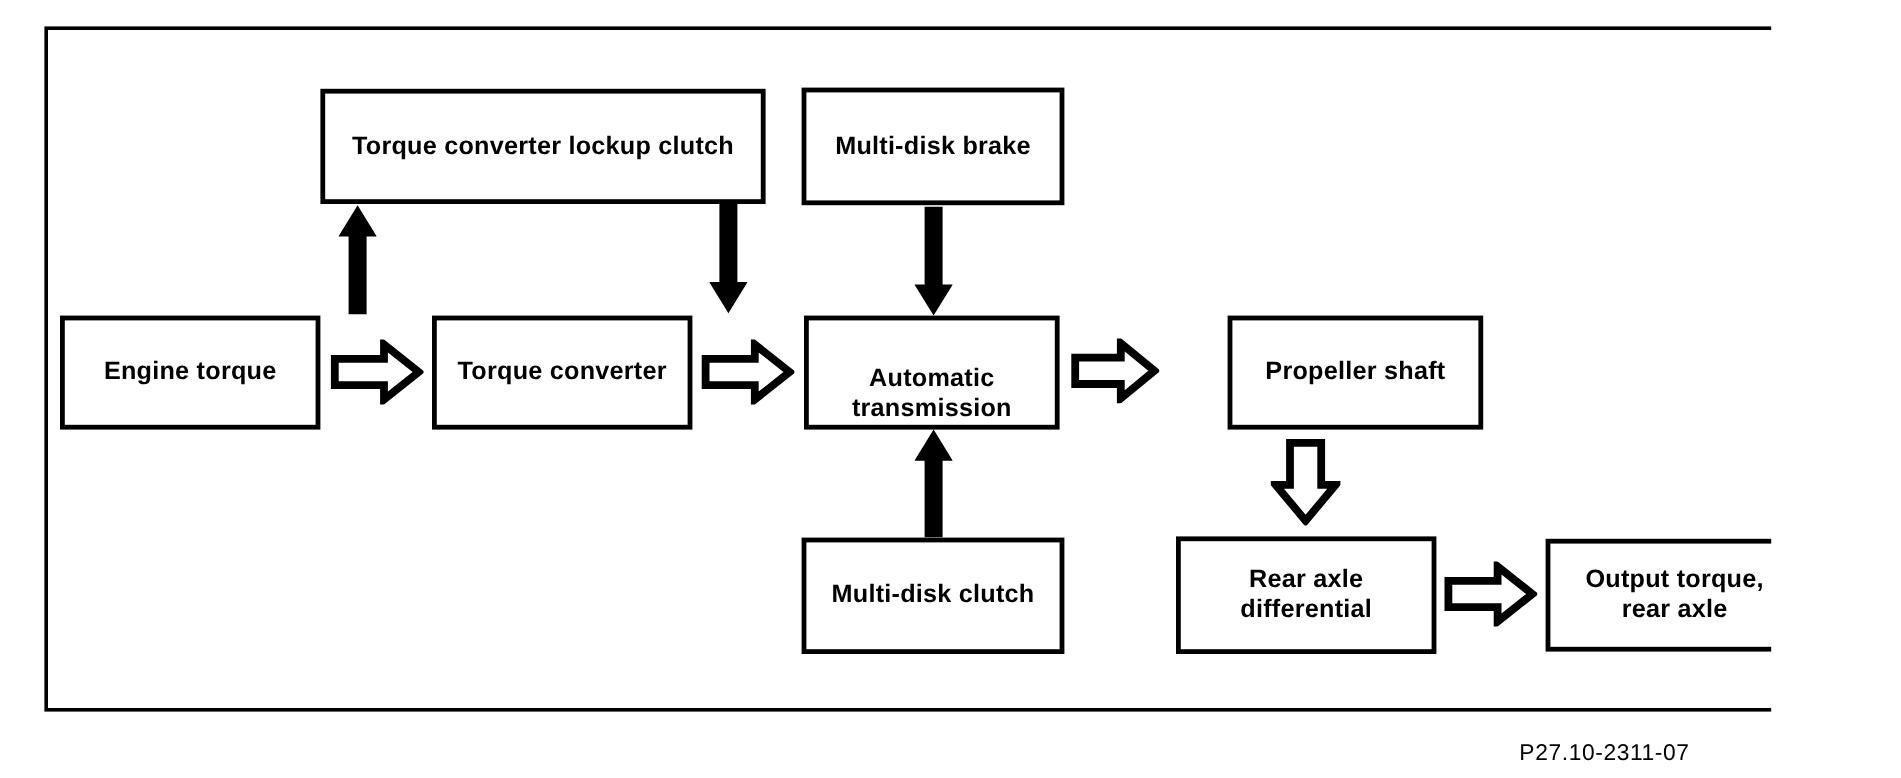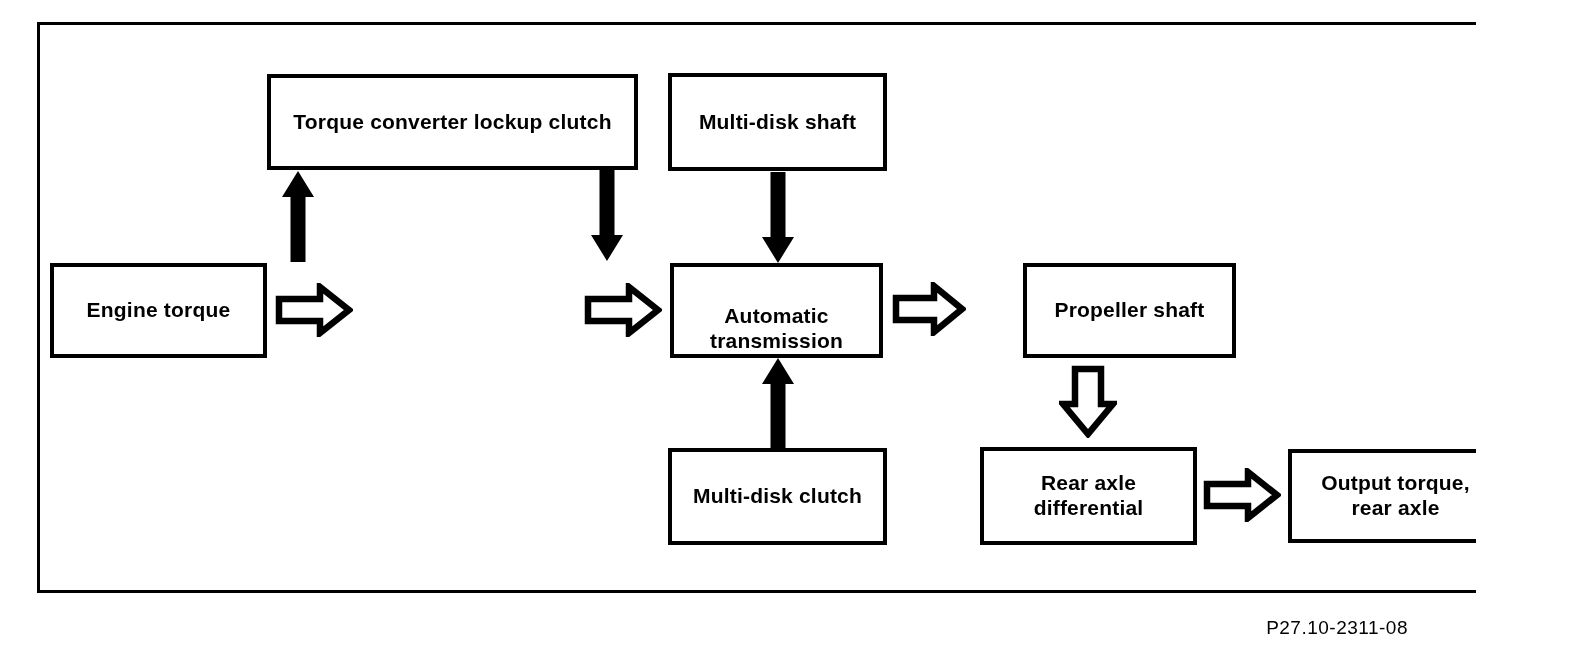--- a/index.html
+++ b/index.html
@@ -66,25 +66,28 @@
 <body>
 
 <div class="stage">
 
   <div class="frame"></div>
 
   <div class="node n-lockup">
     <span class="lbl">Torque converter lockup clutch</span>
   </div>
   <div class="node n-brake">
-    <span class="lbl">Multi-disk shaft</span>
+    <span class="lbl">Multi-disk brake</span>
   </div>
 
   <div class="node n-engine">
     <span class="lbl">Engine torque</span>
+  </div>
+  <div class="node n-converter">
+    <span class="lbl">Torque converter</span>
   </div>
   <div class="node n-transmission">
     <span class="lbl">Automatic
 transmission</span>
   </div>
   <div class="node n-propeller">
     <span class="lbl">Propeller shaft</span>
   </div>
 
   <div class="node n-clutch">
@@ -128,15 +131,15 @@
   </svg>
 
   <svg class="arrow" style="left:762px; top:172px;" width="32" height="91" viewBox="0 0 32 91">
     <polygon points="16,91 32,65 23.5,65 23.5,0 8.5,0 8.5,65 0,65" fill="#000000"></polygon>
   </svg>
 
   <svg class="arrow" style="left:762px; top:358px;" width="32" height="90" viewBox="0 0 32 90">
     <polygon points="16,0 32,26 23.5,26 23.5,90 8.5,90 8.5,26 0,26" fill="#000000"></polygon>
   </svg>
 
-  <div class="caption">P27.10-2311-08</div>
+  <div class="caption">P27.10-2311-07</div>
 
 </div>
 
 </body></html>

